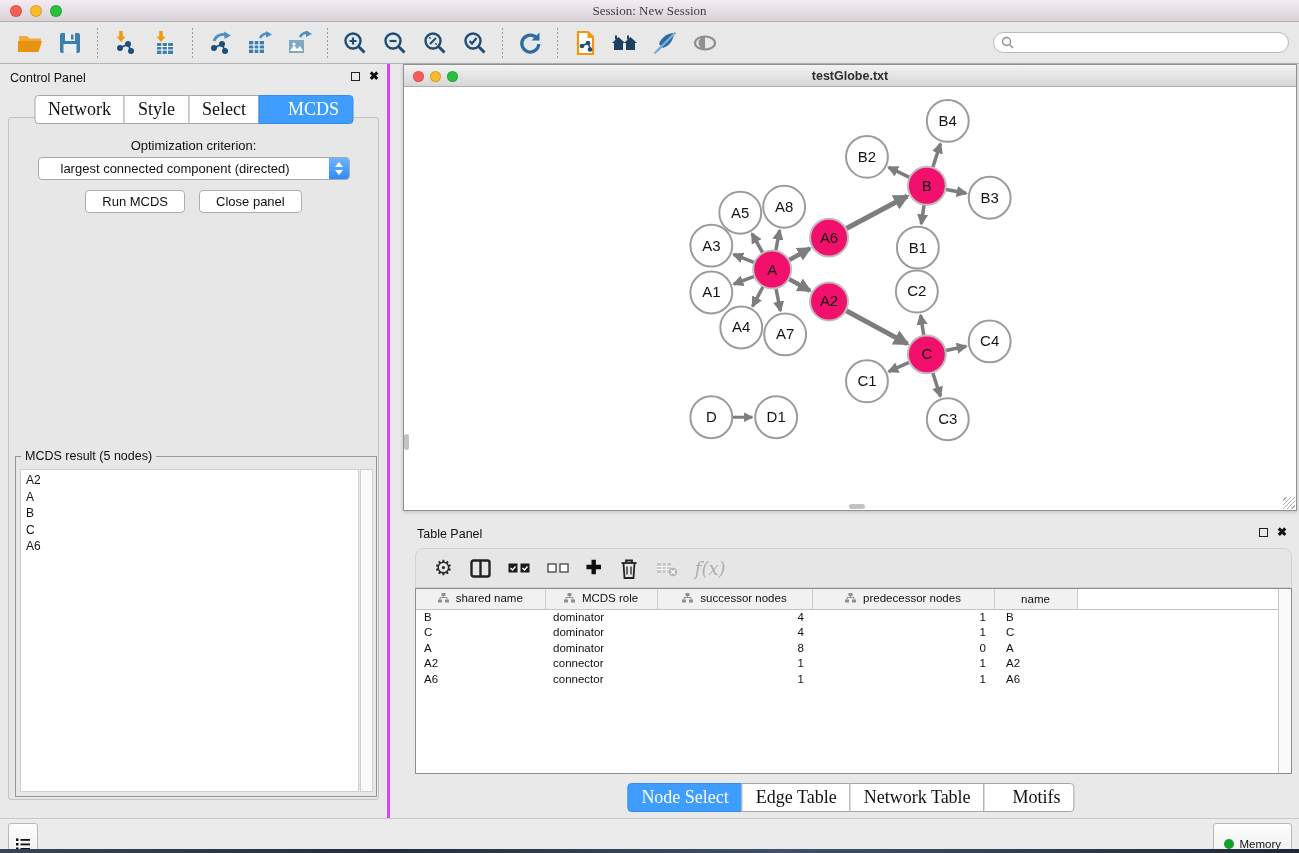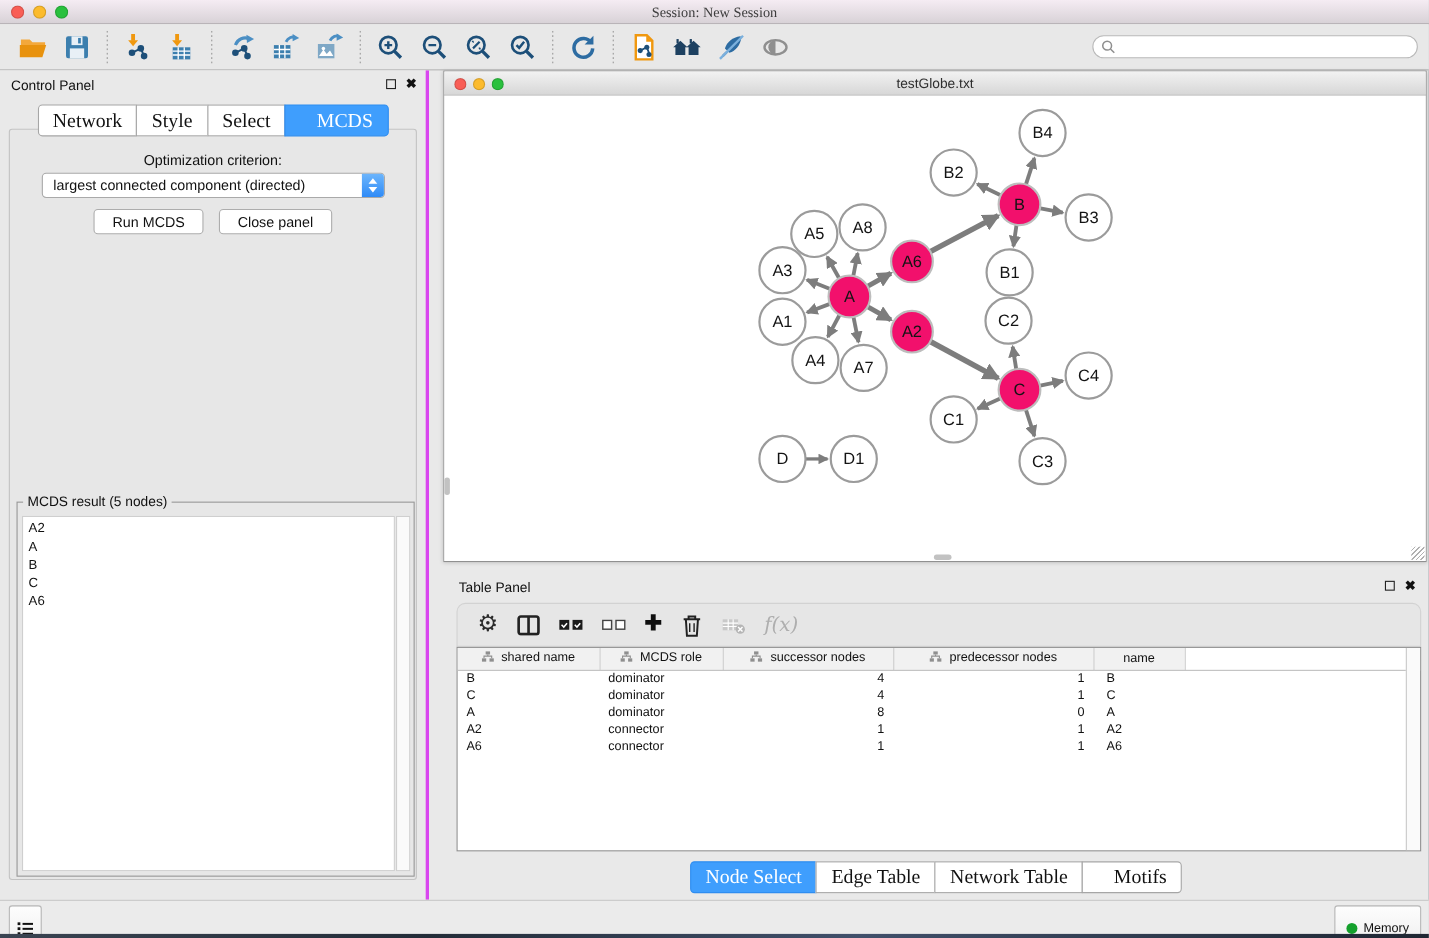--- a/index.html
+++ b/index.html
@@ -39,21 +39,21 @@
   .tab { padding:3px 13px; font-size:18px; background:#fff; border:1px solid #a6a6a6;
     margin-left:-1px; color:#111; white-space:nowrap;font-family:Liberation Serif, serif; }
   .tab:first-child { border-top-left-radius:4px; border-bottom-left-radius:4px; margin-left:0; }
   .tab:last-child { border-top-right-radius:4px; border-bottom-right-radius:4px;padding-left:28px; }
   .tab.active { background:#3f9efd; border-color:#2f8df0; color:#fff; }
   .cp-inset { position:absolute; left:8px; right:8px; top:53px; bottom:18px;
     background:#e7e7e7; border:1px solid #c3c3c3; border-radius:3px; }
   .opt-label { position:absolute; top:20px; width:100%; text-align:center; font-size:13px; color:#111; }
   .selectbox { position:absolute; top:39px; left:50%; transform:translateX(-50%); width:312px; height:23px;
     background:#fff; border:1px solid #a9a9a9; border-radius:4px; display:flex; align-items:center; }
-  .selectbox .selval { flex:1; padding-left:10px; font-size:13px; color:#111;
+  .selectbox .selval { flex:1; padding-left:22px; font-size:13px; color:#111;
     white-space:nowrap; overflow:hidden; }
   .stepper { width:20px; height:21px; margin-right:0px; border-radius:0 3px 3px 0;
     background:linear-gradient(#6cb5fc,#2f8bf7); display:flex; flex-direction:column;
     align-items:center; justify-content:center; gap:3px; }
   .stepper .up { width:0; height:0; border-left:4px solid transparent; border-right:4px solid transparent;
     border-bottom:5px solid #fff; }
   .stepper .down { width:0; height:0; border-left:4px solid transparent; border-right:4px solid transparent;
     border-top:5px solid #fff; }
   .cp-buttons { position:absolute; top:72px; width:100%; display:flex; justify-content:center; gap:14px; }
   .btn { padding:3px 16px; font-size:13px; background:#fff; border:1px solid #adadad;
@@ -64,21 +64,21 @@
   .mcds-list { position:absolute; left:4px; right:17px; top:12px; bottom:4px; background:#fff;
     border:1px solid #cfcfcf; overflow:hidden; padding-top:2px; }
   .mcds-scroll { position:absolute; right:3px; top:12px; bottom:4px; width:13px;
     background:#fafafa; border:1px solid #cfcfcf; }
   .mcds-item { font-size:12px; color:#111; padding:1px 5px; line-height:14.5px; }
 
   
   .net-window { position:absolute; left:403px; top:64px; width:894px; height:447px;
     background:#fff; border:1px solid #909090; box-shadow:0 1px 4px rgba(0,0,0,.18); }
   .net-titlebar { position:absolute; left:0; top:0; width:100%; height:22px;
-    background:linear-gradient(#f2f2f2,#d7d7d7); border-bottom:1px solid #adadad; }
+    background:linear-gradient(#f2f2f2,#d7d7d7); border-bottom:1px solid #adadad;font-weight:bold; }
   .net-titlebar .title { position:absolute; width:100%; text-align:center; top:4px;
     font-size:12.5px; color:#2e2e2e; }
   .net-lights { position:absolute; left:9px; top:6px; display:flex; gap:6px; }
   .net-lights .light { width:11px; height:11px; }
   .net-content { position:absolute; left:0; top:22px; right:0; bottom:0; background:#fff; }
   .net-content svg { width:100%; height:100%; display:block; }
   .vthumb { position:absolute; left:0px; top:347px; width:5px; height:16px; background:#c2c2c2; border-radius:3px; }
   .hthumb { position:absolute; left:445px; bottom:1px; width:16px; height:5px; background:#c2c2c2; border-radius:3px; }
   .grip { position:absolute; right:1px; bottom:1px; width:12px; height:12px;
     background:repeating-linear-gradient(135deg, transparent 0 2px, #b0b0b0 2px 3px); }

